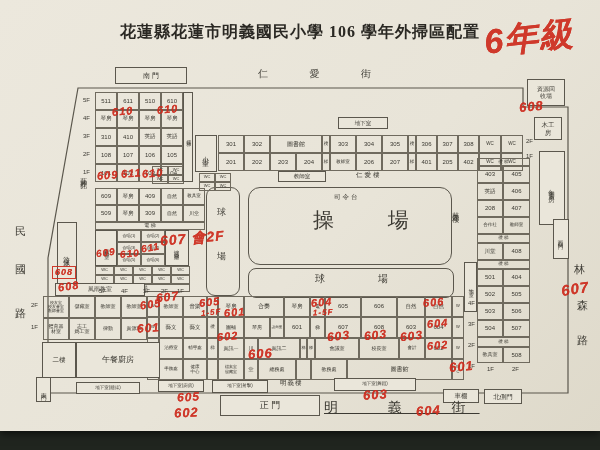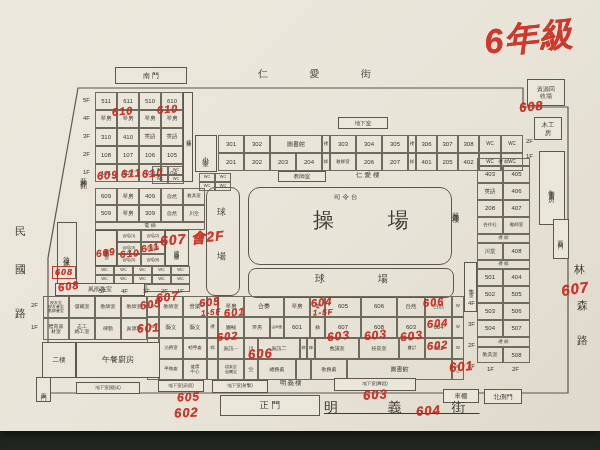--- a/index.html
+++ b/index.html
@@ -25,20 +25,21 @@
   .round{position:absolute;border:1px solid #5b574d;border-radius:10px;background:transparent;}
   #title{position:absolute;left:50%;transform:translateX(-50%);top:22px;
          font-family:"Liberation Serif",serif;font-weight:700;font-size:16px;
          color:#2a2823;letter-spacing:1px;white-space:pre;}
   svg.bound{position:absolute;left:0;top:0;}
 </style>
 </head>
 <body>
 
 <div id="paper">
+  <div id="title">花蓮縣花蓮市明義國民小學 106 學年外掃區配置</div>
   <div class="red" id="grade" style="left:484px;top:20px;font-size:34px;transform:rotate(-6deg);">6年級</div>
 
   <svg class="bound" width="600" height="431">
     <path d="M78,88 H523 V107 H568 V393 H48 V258 Z" fill="none" stroke="#5b574d" stroke-width="1.2"></path>
   </svg>
 
   <div class="round" style="left:248px;top:187px;width:202px;height:76px;border-radius:12px;"></div>
   <div class="round" style="left:206px;top:187px;width:32px;height:107px;border-radius:9px;"></div>
   <div class="round" style="left:248px;top:268px;width:204px;height:28px;border-radius:8px;"></div>
 

